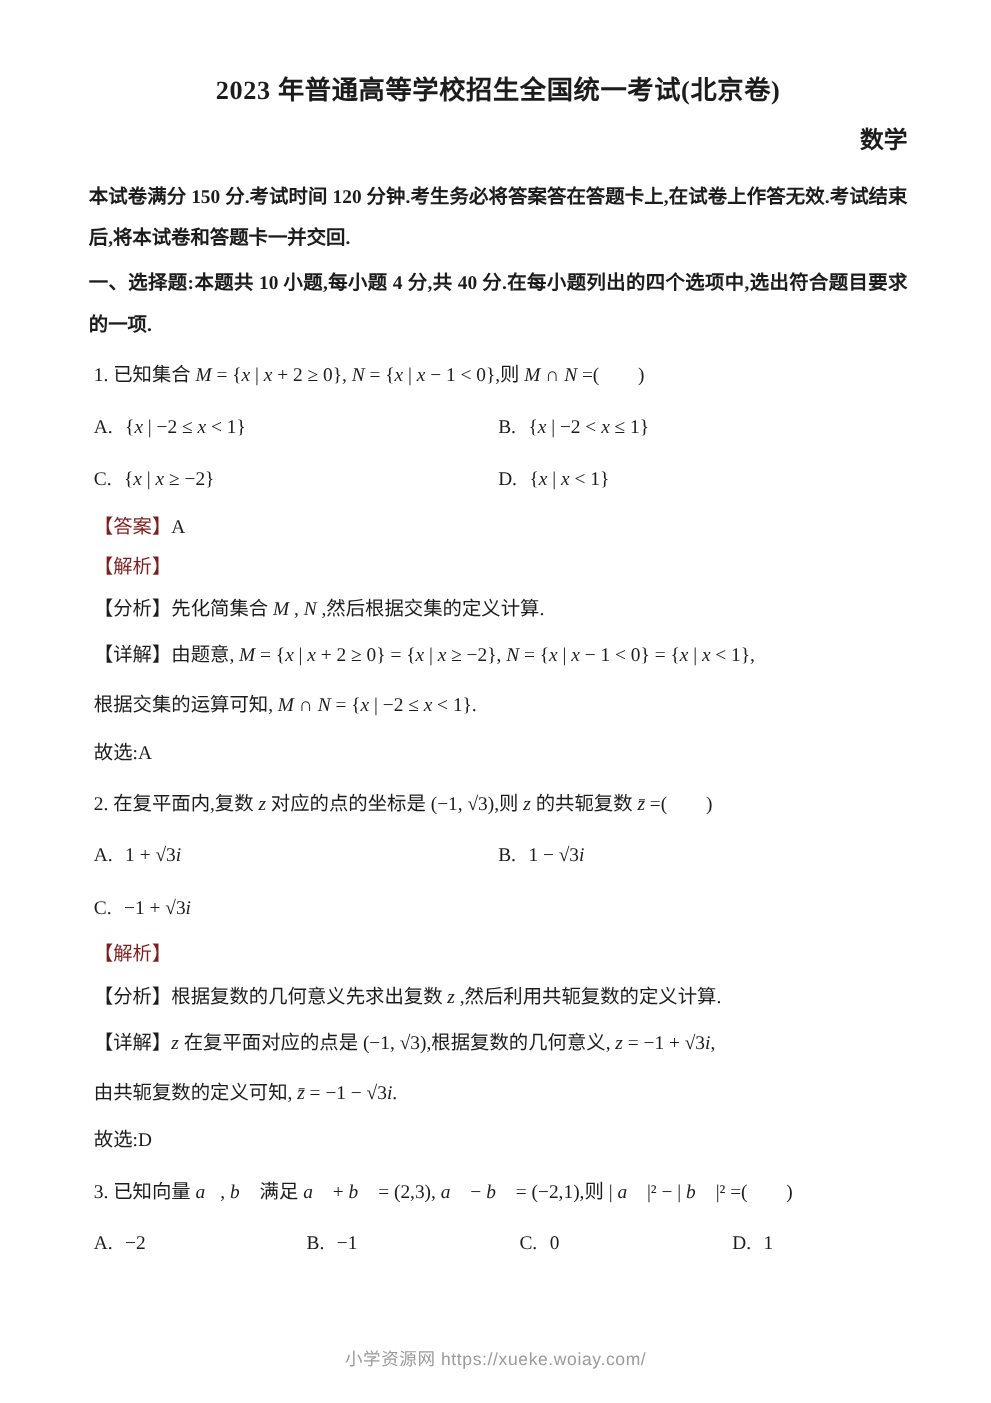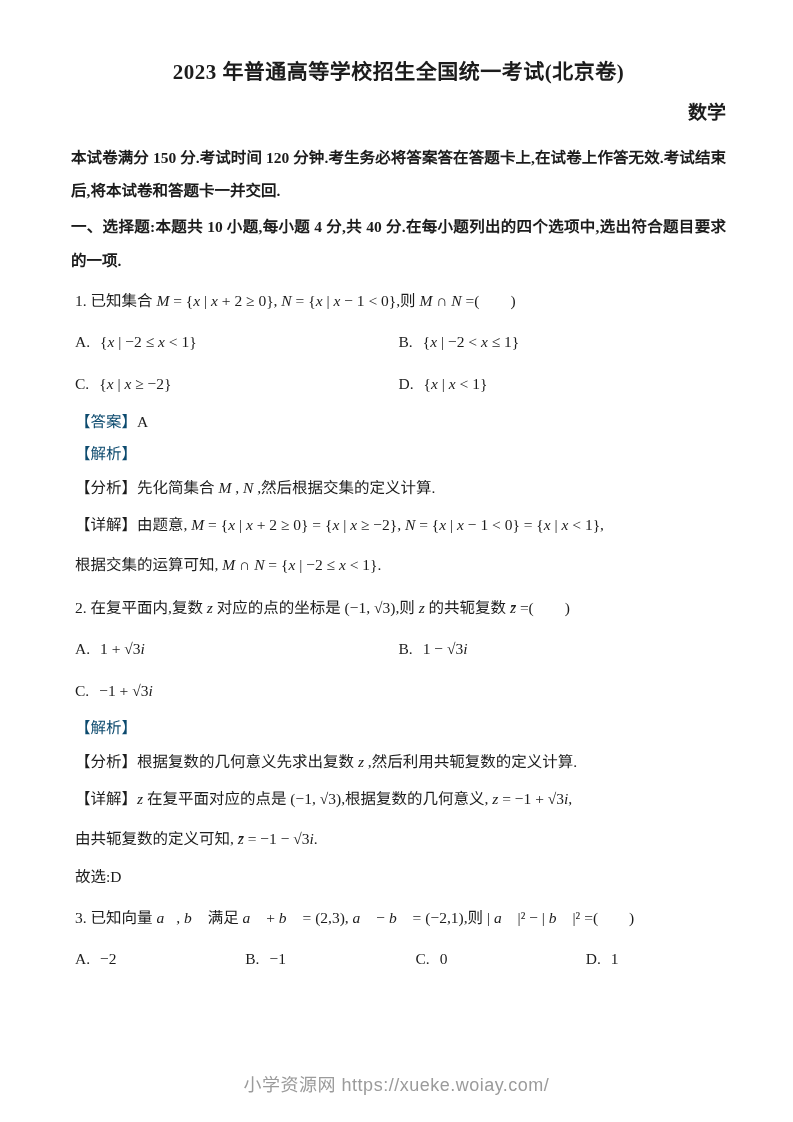--- a/index.html
+++ b/index.html
@@ -64,35 +64,35 @@
   }
   .opt .ol { margin-right: 10px; }
   .ans-line {
     margin: 1px 0 0 0;
     line-height: 32px;
   }
   .exp-line {
     margin: 0;
     line-height: 32px;
   }
-  .teal { color: #0c4a6e; }
+  .teal { color: #7f1d1d; }
   .body-line {
     margin: 0;
     line-height: 35px;
   }
   .body-line.tall { line-height: 40px; }
   .concl { line-height: 36px; }
   .footer {
     position: absolute;
     left: 0;
     right: 0;
     bottom: 26px;
     text-align: center;
     font-family: "Liberation Sans", "DejaVu Sans", sans-serif;
-    font-size: 18px;
+    font-size: 14px;
     color: #9b9b9b;
     letter-spacing: 0.5px;
   }
   i { font-style: italic; }
 </style>
 </head>
 <body>
 
 <div class="page">
 
@@ -117,20 +117,21 @@
       </div>
       <div class="opt">
         <span class="ol">D.</span><span class="ot">{<i>x</i> | <i>x</i> &lt; 1}</span>
       </div>
     </div>
     <p class="ans-line"><span class="teal">【答案】</span><span>A</span></p>
     <p class="exp-line teal">【解析】</p>
     <p class="body-line">【分析】先化简集合 <i>M</i> , <i>N</i> ,然后根据交集的定义计算.</p>
     <p class="body-line tall">【详解】由题意, <i>M</i> = {<i>x</i> | <i>x</i> + 2 ≥ 0} = {<i>x</i> | <i>x</i> ≥ −2}, <i>N</i> = {<i>x</i> | <i>x</i> − 1 &lt; 0} = {<i>x</i> | <i>x</i> &lt; 1},</p>
     <p class="body-line tall">根据交集的运算可知, <i>M</i> ∩ <i>N</i> = {<i>x</i> | −2 ≤ <i>x</i> &lt; 1}.</p>
+    <p class="body-line concl">故选:A</p>
   </section>
 
   <section class="q">
     <p class="stem">2. 在复平面内,复数 <i>z</i> 对应的点的坐标是 (−1, √3),则 <i>z</i> 的共轭复数 <i>z̄</i> =(　　)</p>
     <div class="opts two">
       <div class="opt">
         <span class="ol">A.</span><span class="ot">1 + √3<i>i</i></span>
       </div>
       <div class="opt">
         <span class="ol">B.</span><span class="ot">1 − √3<i>i</i></span>

